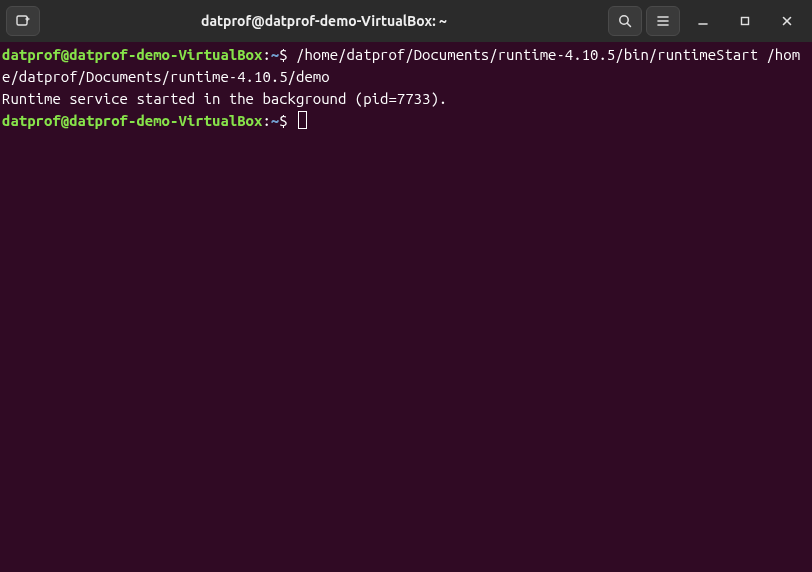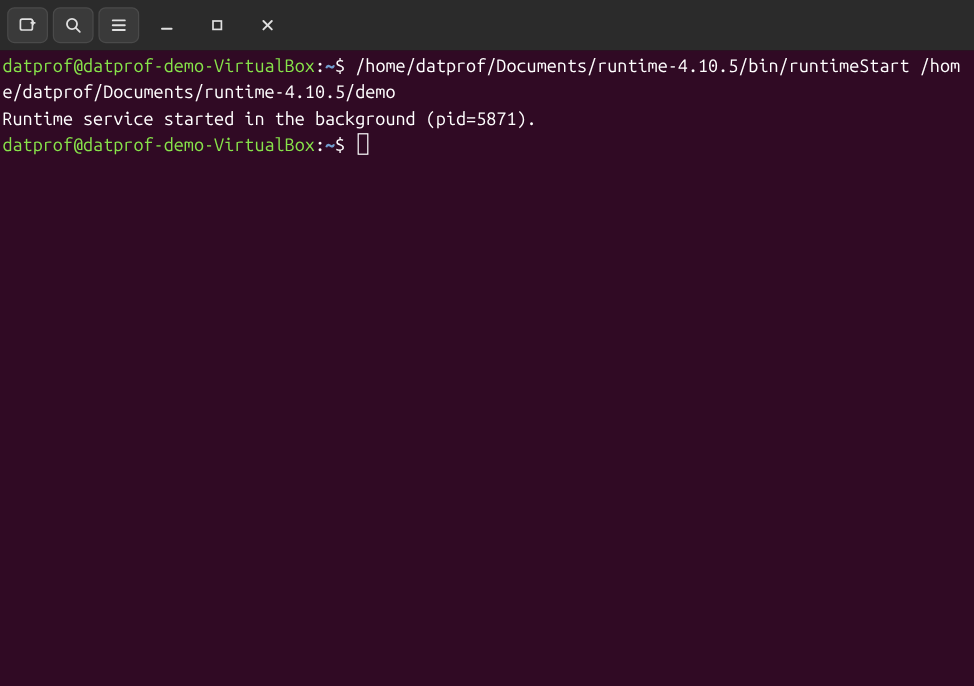--- a/index.html
+++ b/index.html
@@ -49,21 +49,21 @@
       font-size: 15px;
       line-height: 22px;
       color: #ffffff;
       letter-spacing: 0;
     }
     .term-line {
       white-space: pre-wrap;
       word-break: break-all;
       font-family: "Ubuntu Mono", "DejaVu Sans Mono", monospace;
     }
-    .user { color: #87e34a; font-weight: normal; }
+    .user { color: #87e34a; font-weight: bold; }
     .path { color: #729fcf; font-weight: bold; }
     .dollar { color: #ffffff; }
     .cmd { color: #ffffff; }
     .out { color: #ffffff; }
     .cursor {
       display: inline-block;
       width: 9px;
       height: 18px;
       border: 1px solid #ffffff;
       vertical-align: -3px;
@@ -74,20 +74,21 @@
 </head>
 <body>
 
 <div class="titlebar">
   <div class="tb-btn">
     <svg width="16" height="16" viewBox="0 0 16 16">
       <rect x="2" y="3" width="10" height="9" rx="1.5" fill="none" stroke="#e0e0e0" stroke-width="1.4"></rect>
       <path d="M11 6 h3 M12.5 4.5 v3" stroke="#e0e0e0" stroke-width="1.4" stroke-linecap="round"></path>
     </svg>
   </div>
+  <div class="tb-title">datprof@datprof-demo-VirtualBox: ~</div>
   <div class="tb-btn">
     <svg width="16" height="16" viewBox="0 0 16 16">
       <circle cx="7" cy="7" r="4.2" fill="none" stroke="#e0e0e0" stroke-width="1.5"></circle>
       <line x1="10.2" y1="10.2" x2="13.5" y2="13.5" stroke="#e0e0e0" stroke-width="1.5" stroke-linecap="round"></line>
     </svg>
   </div>
   <div class="tb-btn">
     <svg width="16" height="16" viewBox="0 0 16 16">
       <line x1="3" y1="4" x2="13" y2="4" stroke="#e0e0e0" stroke-width="1.6" stroke-linecap="round"></line>
       <line x1="3" y1="8" x2="13" y2="8" stroke="#e0e0e0" stroke-width="1.6" stroke-linecap="round"></line>
@@ -107,15 +108,15 @@
   <div class="tb-btn flat">
     <svg width="14" height="14" viewBox="0 0 14 14">
       <line x1="3.5" y1="3.5" x2="10.5" y2="10.5" stroke="#e0e0e0" stroke-width="1.6" stroke-linecap="round"></line>
       <line x1="10.5" y1="3.5" x2="3.5" y2="10.5" stroke="#e0e0e0" stroke-width="1.6" stroke-linecap="round"></line>
     </svg>
   </div>
 </div>
 
 <div class="terminal">
   <div class="term-line"><span class="user">datprof@datprof-demo-VirtualBox</span><span class="out">:</span><span class="path">~</span><span class="dollar">$</span><span class="cmd"> </span><span class="cmd">/home/datprof/Documents/runtime-4.10.5/bin/runtimeStart /home/datprof/Documents/runtime-4.10.5/demo</span></div>
-  <div class="term-line out">Runtime service started in the background (pid=5871).</div>
+  <div class="term-line out">Runtime service started in the background (pid=7733).</div>
   <div class="term-line"><span class="user">datprof@datprof-demo-VirtualBox</span><span class="out">:</span><span class="path">~</span><span class="dollar">$</span><span class="cmd"> </span><span class="cursor"></span></div>
 </div>
 
 </body></html>

